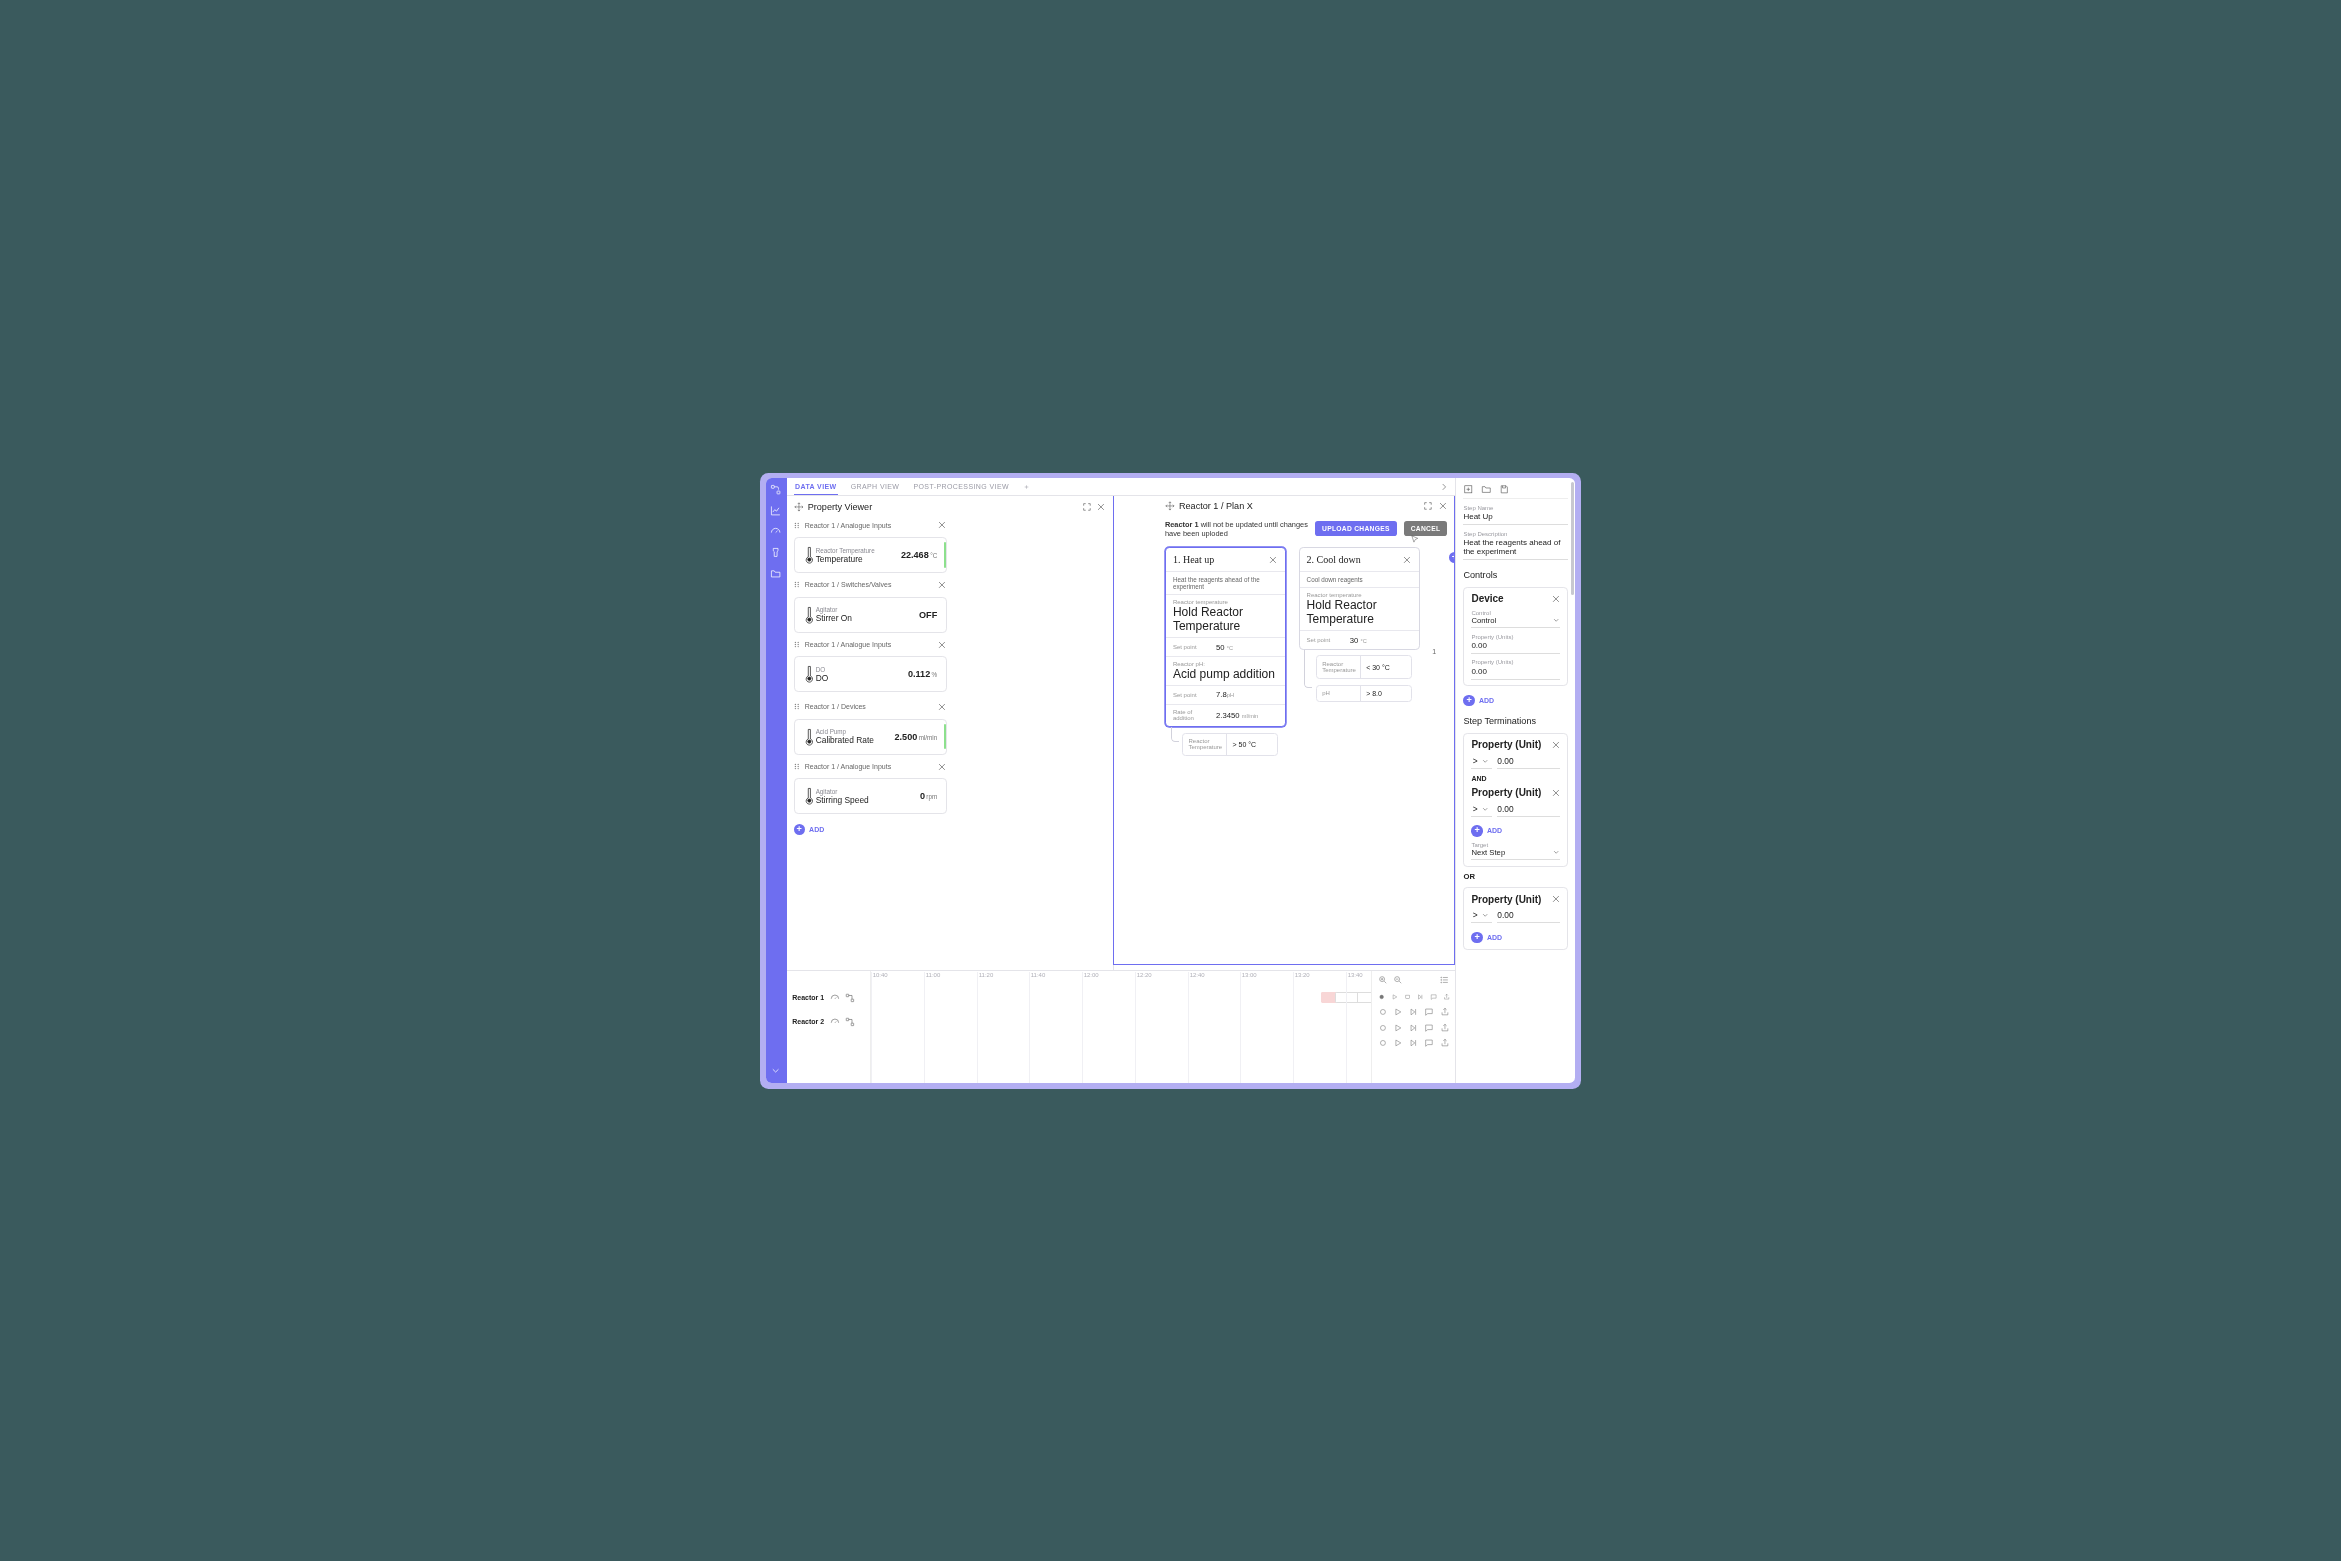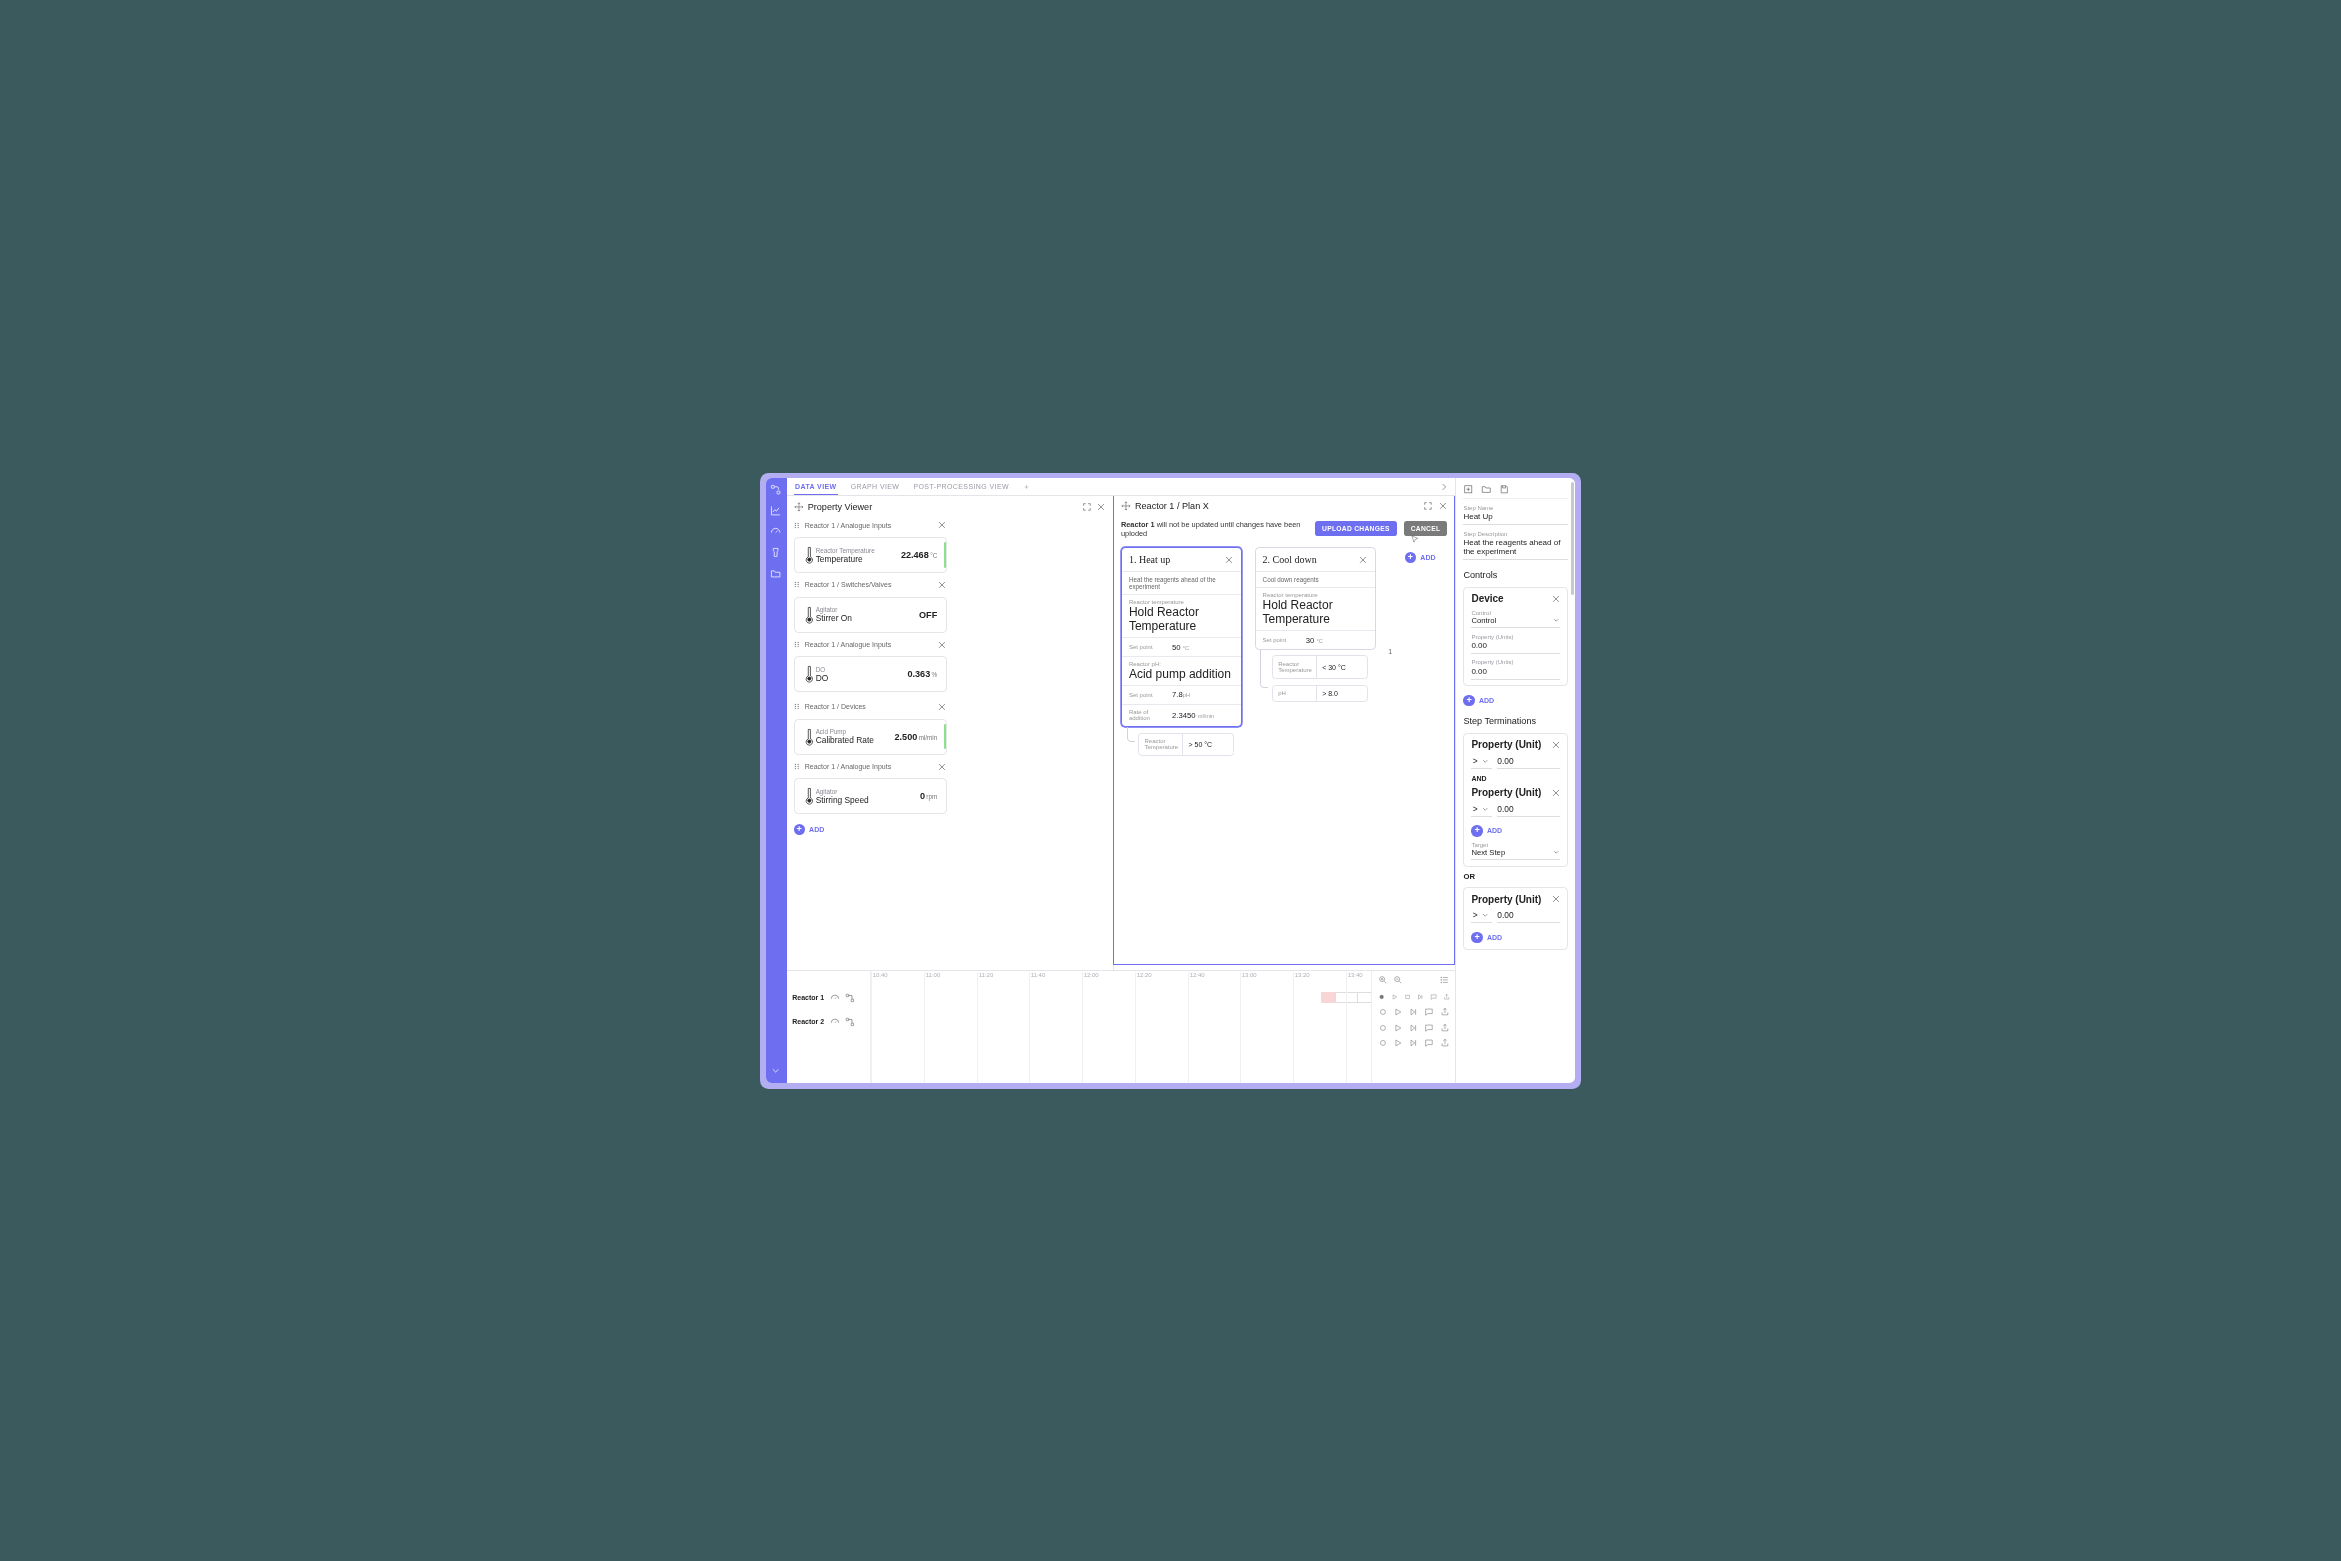--- a/index.html
+++ b/index.html
@@ -67,21 +67,21 @@
     grid-row: 2;
     display: grid;
     grid-template-columns: 327px 1fr;
     overflow: hidden;
   }
   .pane {
     border-right: 0.7px solid #e4e4e9;
     display: flex; flex-direction: column;
     min-width: 0;
   }
-  .pane.plan { border: 1.4px solid #6e6ef0; border-top: none; margin: -0.7px 0 5px -0.7px; }
+  .pane.plan { border: 1.4px solid #6e6ef0; border-top: none; margin: -0.7px 0 5px -0.7px; padding-left: 44px; }
   .pane-head {
     display: flex; align-items: center; gap: 4.2px;
     padding: 5.6px 7px;
     font-size: 9.1px;
   }
   .pane-head .title { font-weight: 500; }
   .pane-head .sp { flex: 1; }
   .gic { width: 9.9px; height: 9.9px; stroke: #555; fill: none; stroke-width: 1.5; }
   .xic { width: 9.9px; height: 9.9px; stroke: #555; stroke-width: 1.6; }
   .move4 { width: 9.9px; height: 9.9px; stroke: #555; fill: none; stroke-width: 1.4; }
@@ -361,21 +361,21 @@
             </div>
             <div class="card">
               <svg class="thermo" viewBox="0 0 24 36">
                     <path d="M10 4h4v18a6 6 0 1 1-4 0z"></path>
                     <circle cx="12" cy="27" r="3" fill="#222"></circle>
                   </svg>
               <div class="txts">
                     <span class="lbl">DO</span>
                     <span class="nm">DO</span>
                   </div>
-              <div class="val"><span>0.363</span><span class="unit">%</span></div>
+              <div class="val"><span>0.112</span><span class="unit">%</span></div>
             </div>
           </div>
 
           <div class="pv-col">
 
             <div class="grouph">
               <svg class="drag6" viewBox="0 0 10 10">
                     <circle cx="2" cy="2" r="1" fill="#888"></circle>
                     <circle cx="6" cy="2" r="1" fill="#888"></circle>
                     <circle cx="2" cy="5" r="1" fill="#888"></circle>

